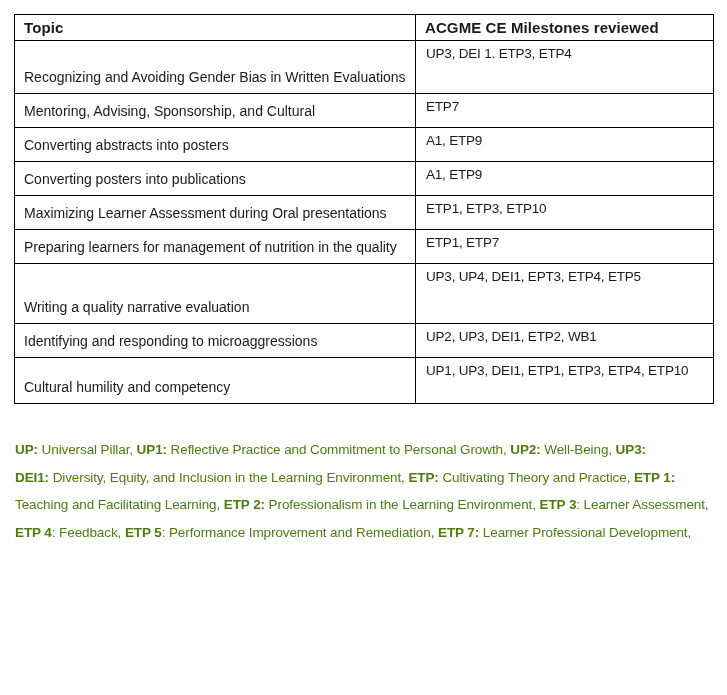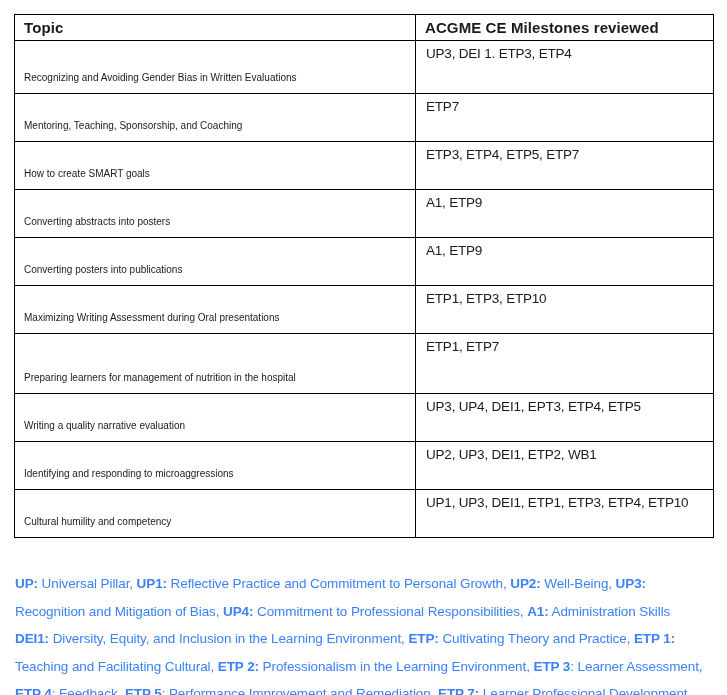--- a/index.html
+++ b/index.html
@@ -28,23 +28,23 @@
     text-align: left;
     vertical-align: middle;
     font-size: 15px;
     font-weight: 700;
     padding: 2px 24px 3px 9px;
     letter-spacing: 0.1px;
   }
   td.topic-cell {
     height: 27px;
     vertical-align: bottom;
-    font-size: 10px;
+    font-size: 14px;
     line-height: 23px;
-    padding: 20px 9px 4px 9px;
+    padding: 6px 9px 4px 9px;
   }
   td.milestones-cell {
     height: 27px;
     vertical-align: top;
     font-size: 13.5px;
     letter-spacing: -0.2px;
     line-height: 17px;
     padding: 4px 8px 3px 10px;
     white-space: nowrap;
     overflow: hidden;
@@ -55,21 +55,21 @@
   tbody tr:nth-child(9) td { height: 46px; }
   .legend {
     margin: 32px 0 0 1px;
     width: 699px;
   }
   .legend-line {
     font-size: 13.5px;
     letter-spacing: -0.1px;
     line-height: 27.5px;
     white-space: nowrap;
-    color: #3b82f6;
+    color: #4d7c0f;
   }
   .legend-line .abbr { font-weight: 700; }
 </style>
 </head>
 <body>
 
 <div class="doc">
 
   <table class="milestones">
     <colgroup>
@@ -81,59 +81,54 @@
         <th>Topic</th>
         <th>ACGME CE Milestones reviewed</th>
       </tr>
     </thead>
     <tbody>
         <tr>
           <td class="topic-cell">Recognizing and Avoiding Gender Bias in Written Evaluations</td>
           <td class="milestones-cell">UP3, DEI 1. ETP3, ETP4</td>
         </tr>
         <tr>
-          <td class="topic-cell">Mentoring, Teaching, Sponsorship, and Coaching</td>
+          <td class="topic-cell">Mentoring, Advising, Sponsorship, and Cultural</td>
           <td class="milestones-cell">ETP7</td>
-        </tr>
-        <tr>
-          <td class="topic-cell">How to create SMART goals</td>
-          <td class="milestones-cell">ETP3, ETP4, ETP5, ETP7</td>
         </tr>
         <tr>
           <td class="topic-cell">Converting abstracts into posters</td>
           <td class="milestones-cell">A1, ETP9</td>
         </tr>
         <tr>
           <td class="topic-cell">Converting posters into publications</td>
           <td class="milestones-cell">A1, ETP9</td>
         </tr>
         <tr>
-          <td class="topic-cell">Maximizing Writing Assessment during Oral presentations</td>
+          <td class="topic-cell">Maximizing Learner Assessment during Oral presentations</td>
           <td class="milestones-cell">ETP1, ETP3, ETP10</td>
         </tr>
         <tr>
-          <td class="topic-cell">Preparing learners for management of nutrition in the hospital</td>
+          <td class="topic-cell">Preparing learners for management of nutrition in the quality</td>
           <td class="milestones-cell">ETP1, ETP7</td>
         </tr>
         <tr>
           <td class="topic-cell">Writing a quality narrative evaluation</td>
           <td class="milestones-cell">UP3, UP4, DEI1, EPT3, ETP4, ETP5</td>
         </tr>
         <tr>
           <td class="topic-cell">Identifying and responding to microaggressions</td>
           <td class="milestones-cell">UP2, UP3, DEI1, ETP2, WB1</td>
         </tr>
         <tr>
           <td class="topic-cell">Cultural humility and competency</td>
           <td class="milestones-cell">UP1, UP3, DEI1, ETP1, ETP3, ETP4, ETP10</td>
         </tr>
       </tbody>
   </table>
 
   <div class="legend">
       <div class="legend-line"><span class="abbr">UP:</span><span> Universal Pillar, </span><span class="abbr">UP1:</span><span> Reflective Practice and Commitment to Personal Growth, </span><span class="abbr">UP2:</span><span> Well-Being, </span><span class="abbr">UP3:</span></div>
-      <div class="legend-line"><span>Recognition and Mitigation of Bias, </span><span class="abbr">UP4:</span><span> Commitment to Professional Responsibilities, </span><span class="abbr">A1:</span><span> Administration Skills</span></div>
       <div class="legend-line"><span class="abbr">DEI1:</span><span> Diversity, Equity, and Inclusion in the Learning Environment, </span><span class="abbr">ETP:</span><span> Cultivating Theory and Practice, </span><span class="abbr">ETP 1:</span></div>
-      <div class="legend-line"><span>Teaching and Facilitating Cultural, </span><span class="abbr">ETP 2:</span><span> Professionalism in the Learning Environment, </span><span class="abbr">ETP 3</span><span>: Learner Assessment,</span></div>
+      <div class="legend-line"><span>Teaching and Facilitating Learning, </span><span class="abbr">ETP 2:</span><span> Professionalism in the Learning Environment, </span><span class="abbr">ETP 3</span><span>: Learner Assessment,</span></div>
       <div class="legend-line"><span class="abbr">ETP 4</span><span>: Feedback, </span><span class="abbr">ETP 5</span><span>: Performance Improvement and Remediation, </span><span class="abbr">ETP 7:</span><span> Learner Professional Development,</span></div>
     </div>
 
 </div>
 
 </body></html>

